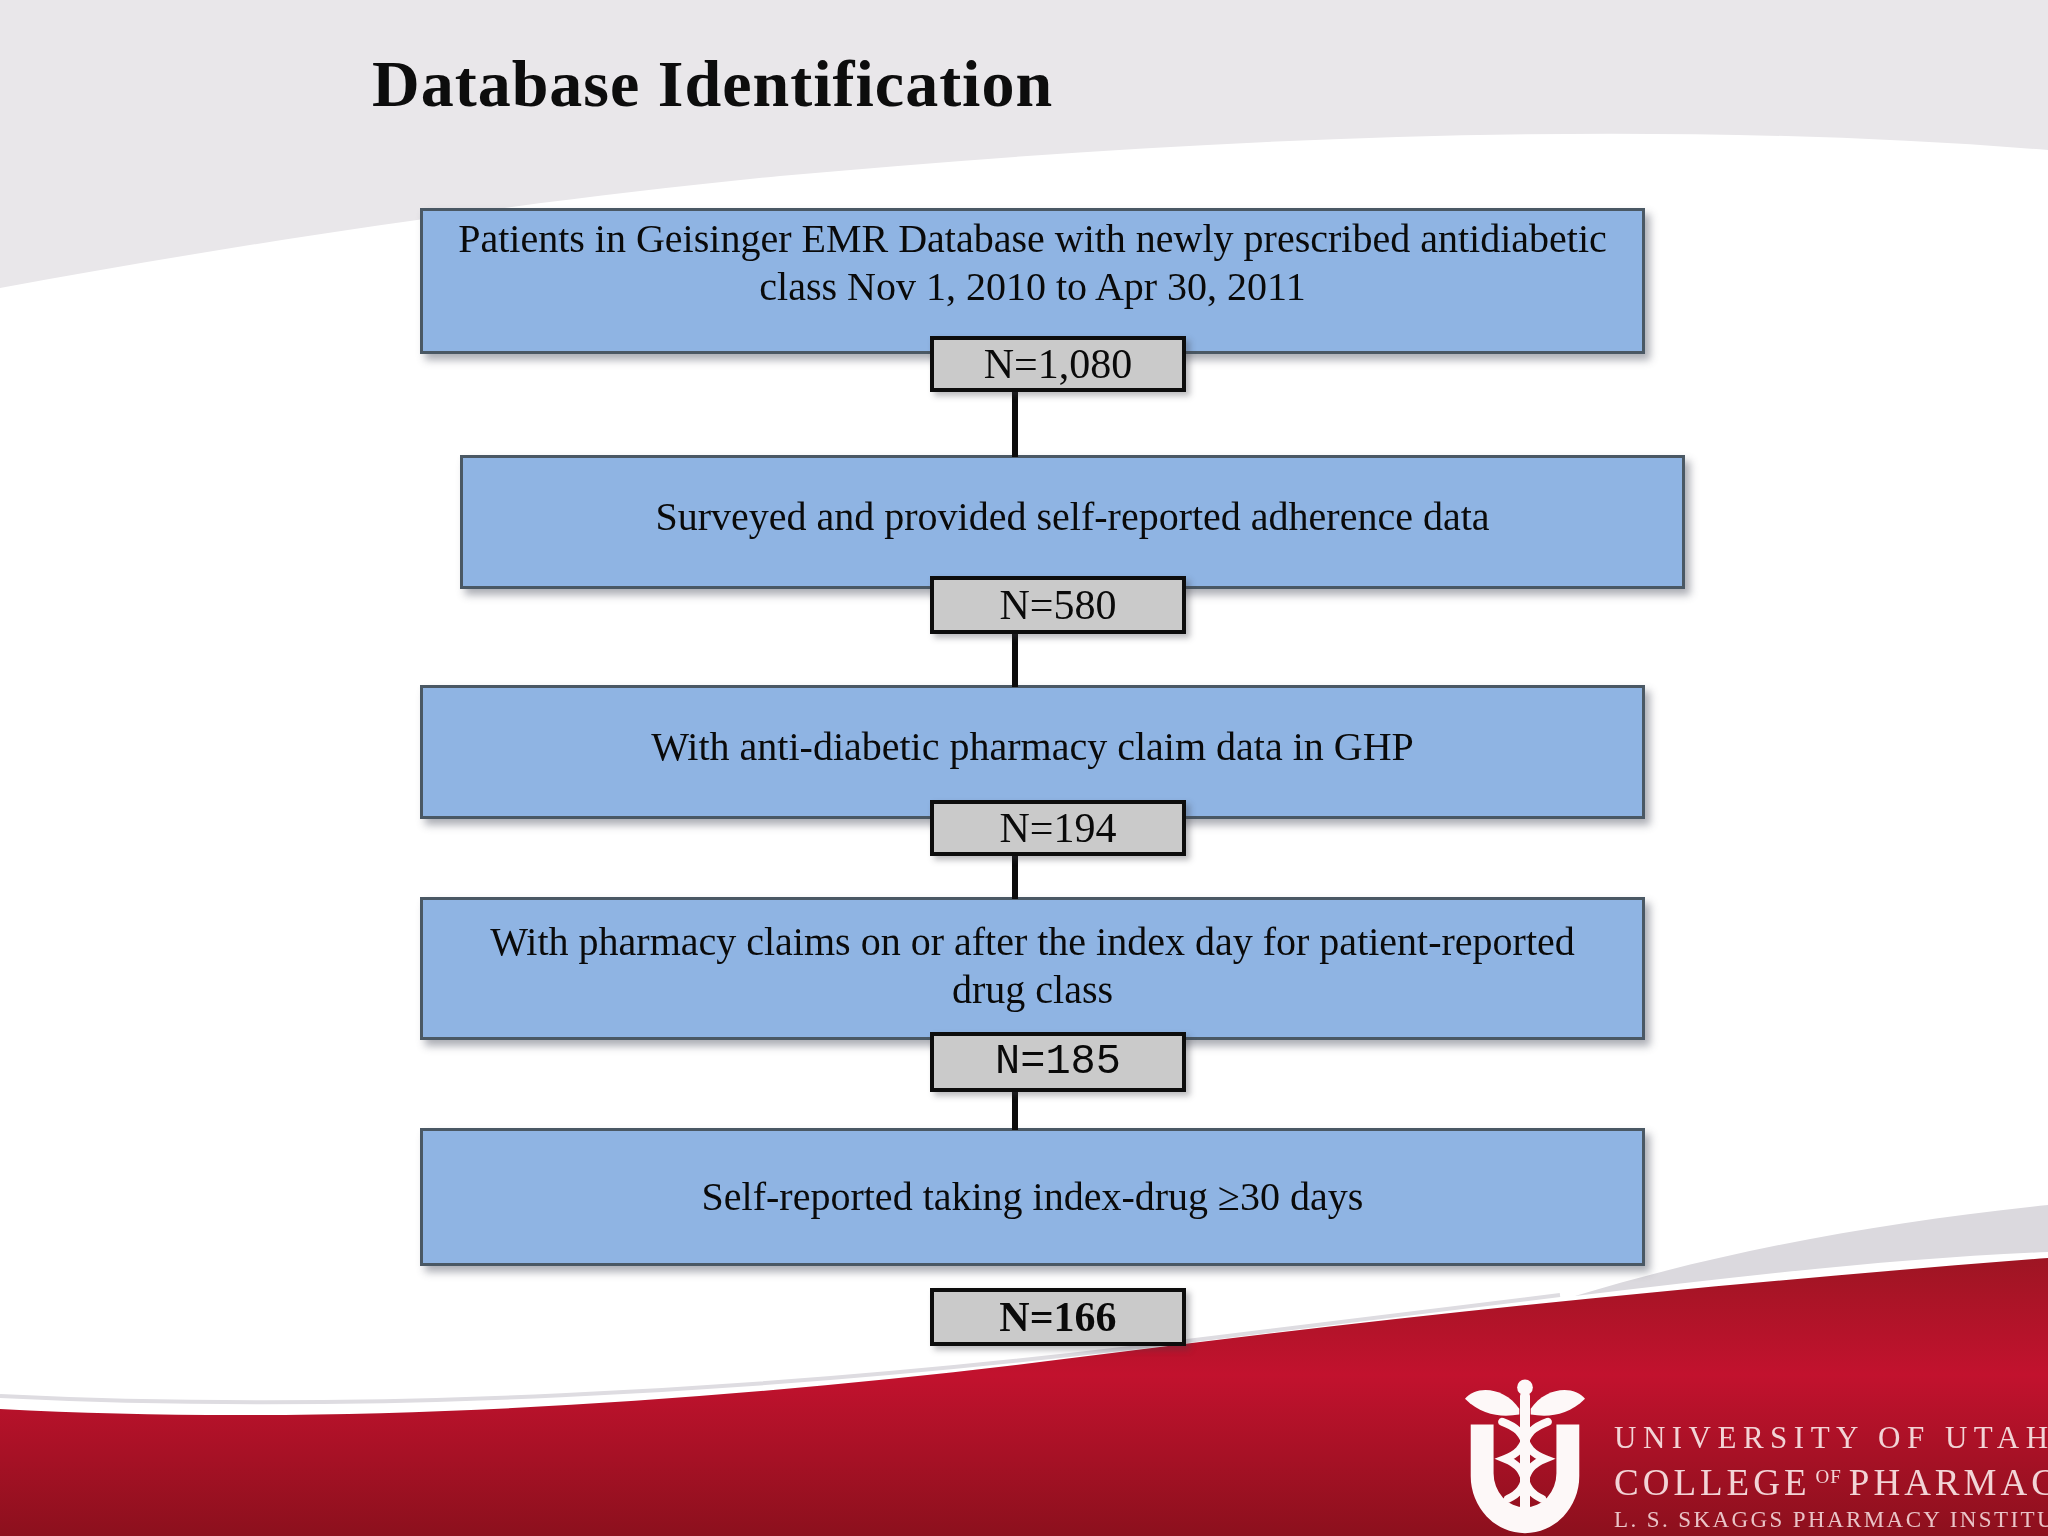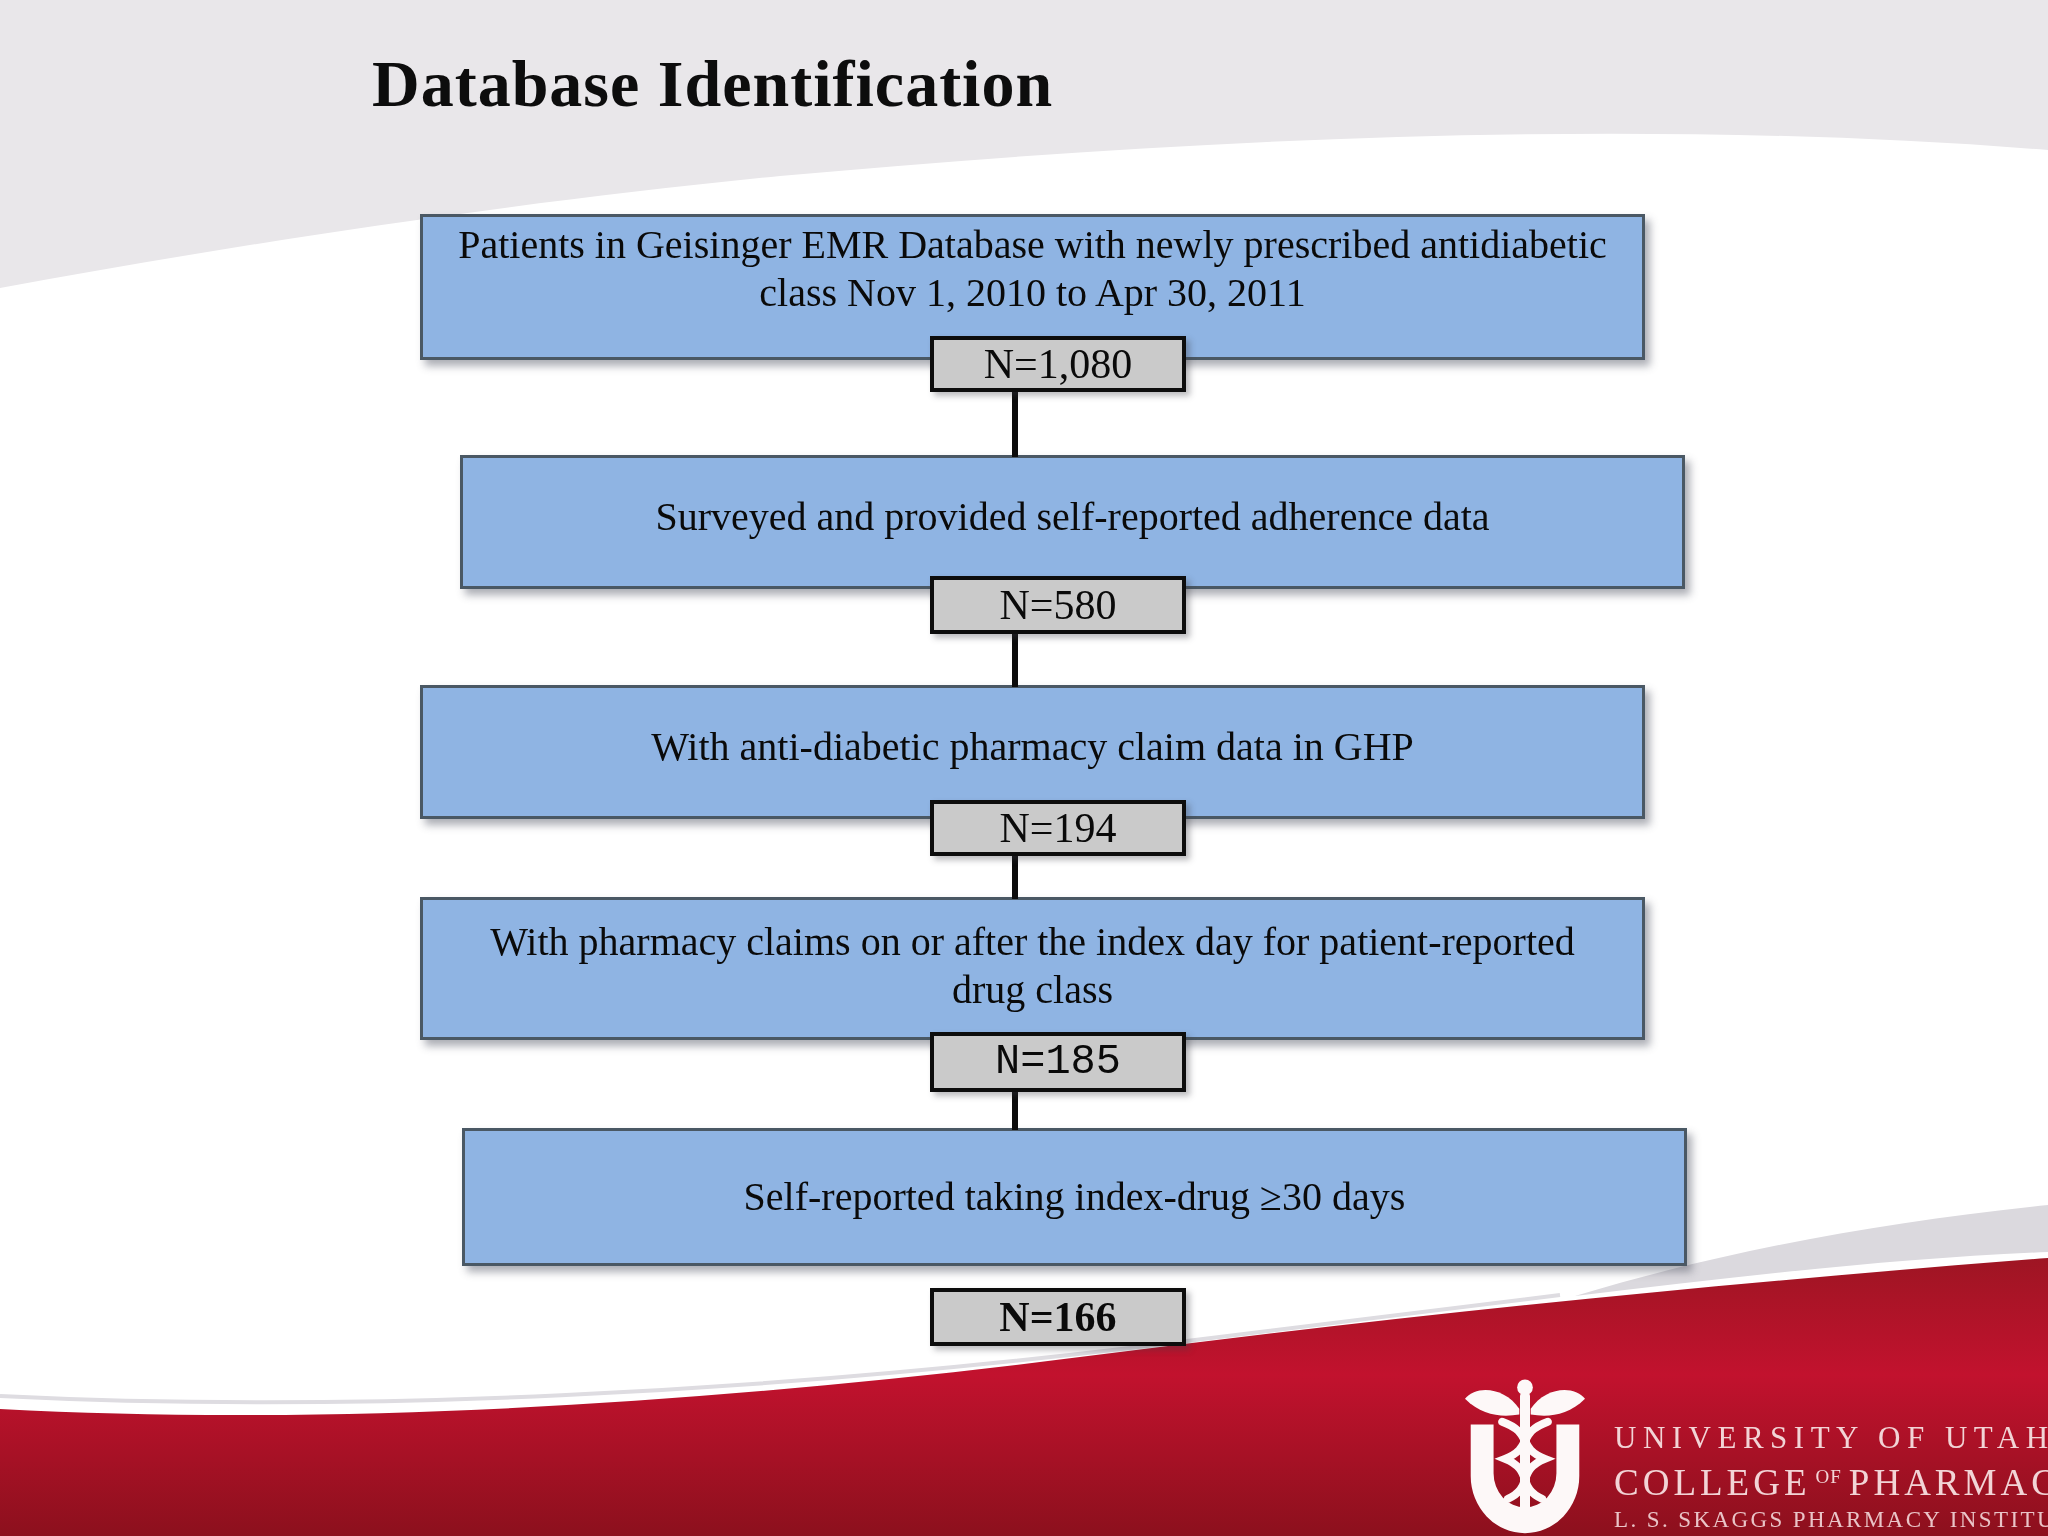--- a/index.html
+++ b/index.html
@@ -56,33 +56,33 @@
   </defs>
   <rect x="0" y="0" width="2048" height="1536" fill="#ffffff"></rect>
   <path d="M0,0 H2048 V150 C1620,116 1180,140 780,176 C490,205 235,245 0,288 Z" fill="#e9e7ea"></path>
   <path d="M0,1396 C360,1414 760,1392 1130,1348 C1260,1332 1400,1314 1560,1295" fill="none" stroke="#dedce1" stroke-width="4"></path>
   <path d="M2048,1205 C1880,1222 1720,1252 1575,1296 C1740,1276 1900,1258 2048,1252 Z" fill="#dbd9de"></path>
   <path d="M0,1409 C340,1427 720,1404 1120,1352 C1430,1312 1740,1282 2048,1258 V1536 H0 Z" fill="url(#redgrad)"></path>
 </svg>
 
 <div class="title">Database Identification</div>
 
-<div class="flow-box" style="top:214px;height:146px;padding-bottom:40px;">
+<div class="flow-box" style="top:208px;height:146px;padding-bottom:40px;">
   <span>Patients in Geisinger EMR Database with newly prescribed antidiabetic class Nov 1, 2010 to Apr 30, 2011</span>
 </div>
 <div class="flow-box" style="top:455px;height:134px;padding-bottom:14px;margin-left:40px;">
   <span>Surveyed and provided self-reported adherence data</span>
 </div>
 <div class="flow-box" style="top:685px;height:134px;padding-bottom:14px;">
   <span>With anti-diabetic pharmacy claim data in GHP</span>
 </div>
 <div class="flow-box" style="top:897px;height:143px;padding-bottom:10px;">
   <span>With pharmacy claims on or after the index day for patient-reported drug class</span>
 </div>
-<div class="flow-box" style="top:1128px;height:138px;margin-left:42px;">
+<div class="flow-box" style="top:1128px;height:138px;">
   <span>Self-reported taking index-drug ≥30 days</span>
 </div>
 
 <div class="connector" style="top:390px;height:67px;"></div>
 <div class="connector" style="top:630px;height:57px;"></div>
 <div class="connector" style="top:854px;height:45px;"></div>
 <div class="connector" style="top:1086px;height:44px;"></div>
 
 <div class="n-badge" style="top:336px;height:56px;">N=1,080</div>
 <div class="n-badge" style="top:576px;height:58px;">N=580</div>

